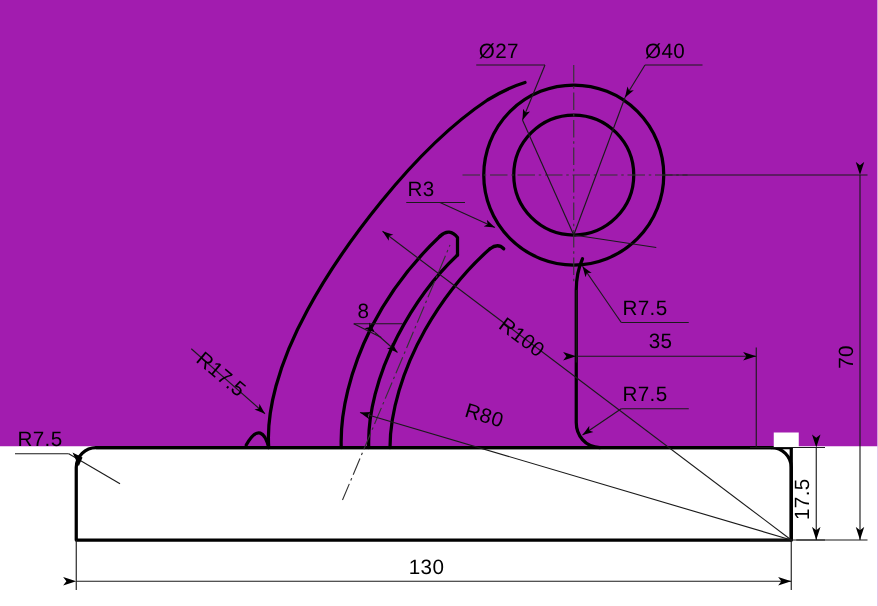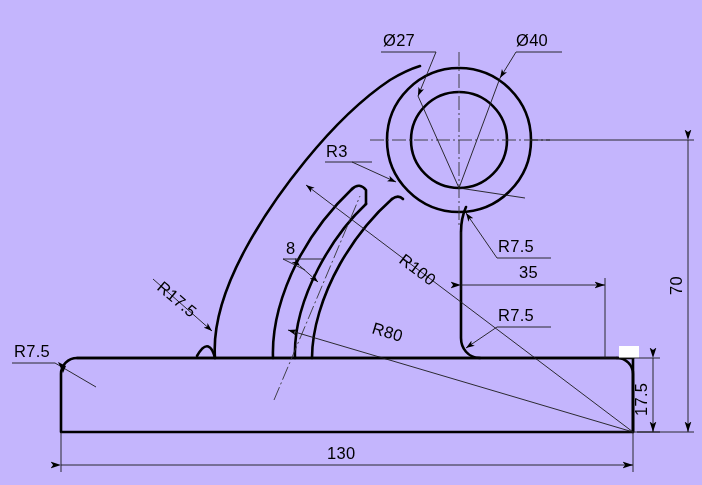--- a/index.html
+++ b/index.html
@@ -1,18 +1,18 @@
 <!DOCTYPE html>
 <html><head>
 <meta charset="utf-8">
 <style>
   html,body{margin:0;padding:0;background:#ffffff;}
   body{width:702px;height:485px;overflow:hidden;
        font-family:"Liberation Sans", sans-serif;}
-  #sheet{position:relative;width:702px;height:485px;background:#c4b5fd;}
+  #sheet{position:relative;width:702px;height:357px;background:#a21caf;}
   svg{display:block;}
   .obj{fill:none;stroke:#000;stroke-width:2.6;stroke-linecap:round;stroke-linejoin:round;}
   .dim{fill:none;stroke:#1a1a1a;stroke-width:0.9;}
   .ext{fill:none;stroke:#1a1a1a;stroke-width:0.9;}
   .center{fill:none;stroke:#333;stroke-width:0.9;stroke-dasharray:14 3 2 3;}
   .arrowfill{fill:#000;stroke:none;}
   text.dimtxt{font-family:"Liberation Sans", sans-serif;font-size:16.5px;fill:#000;
               letter-spacing:0.3px;}
 </style>
 </head>

